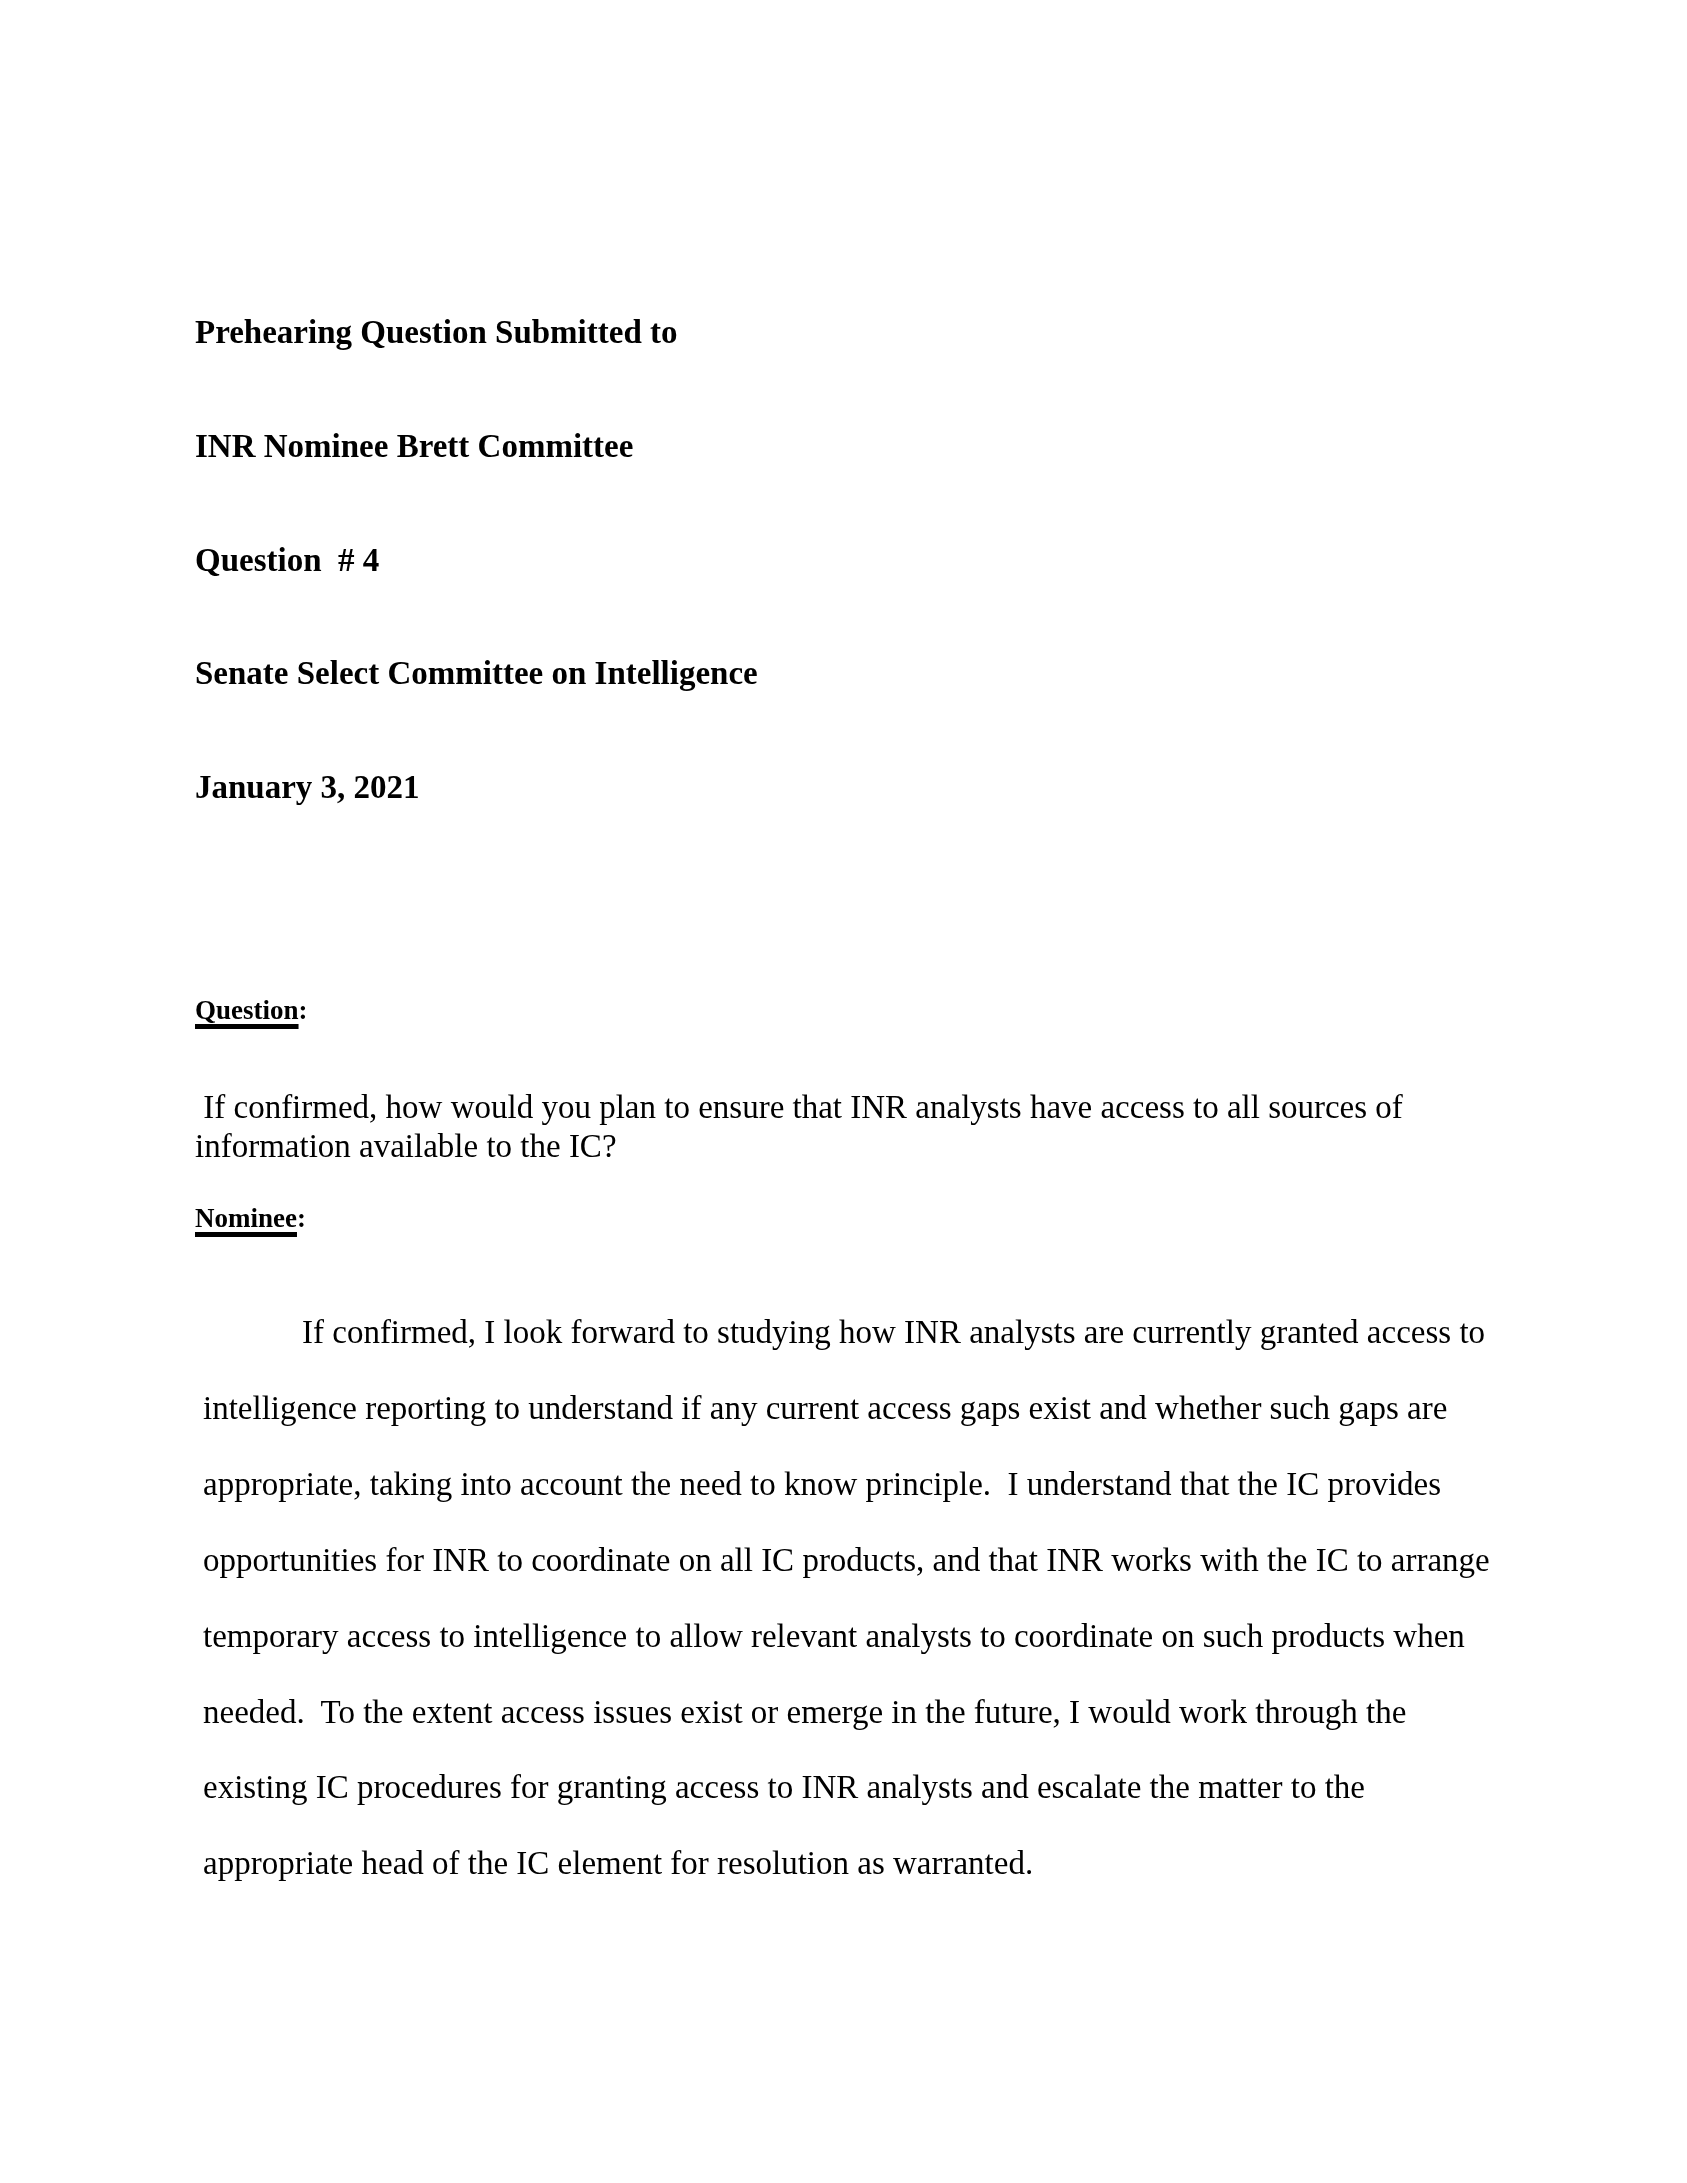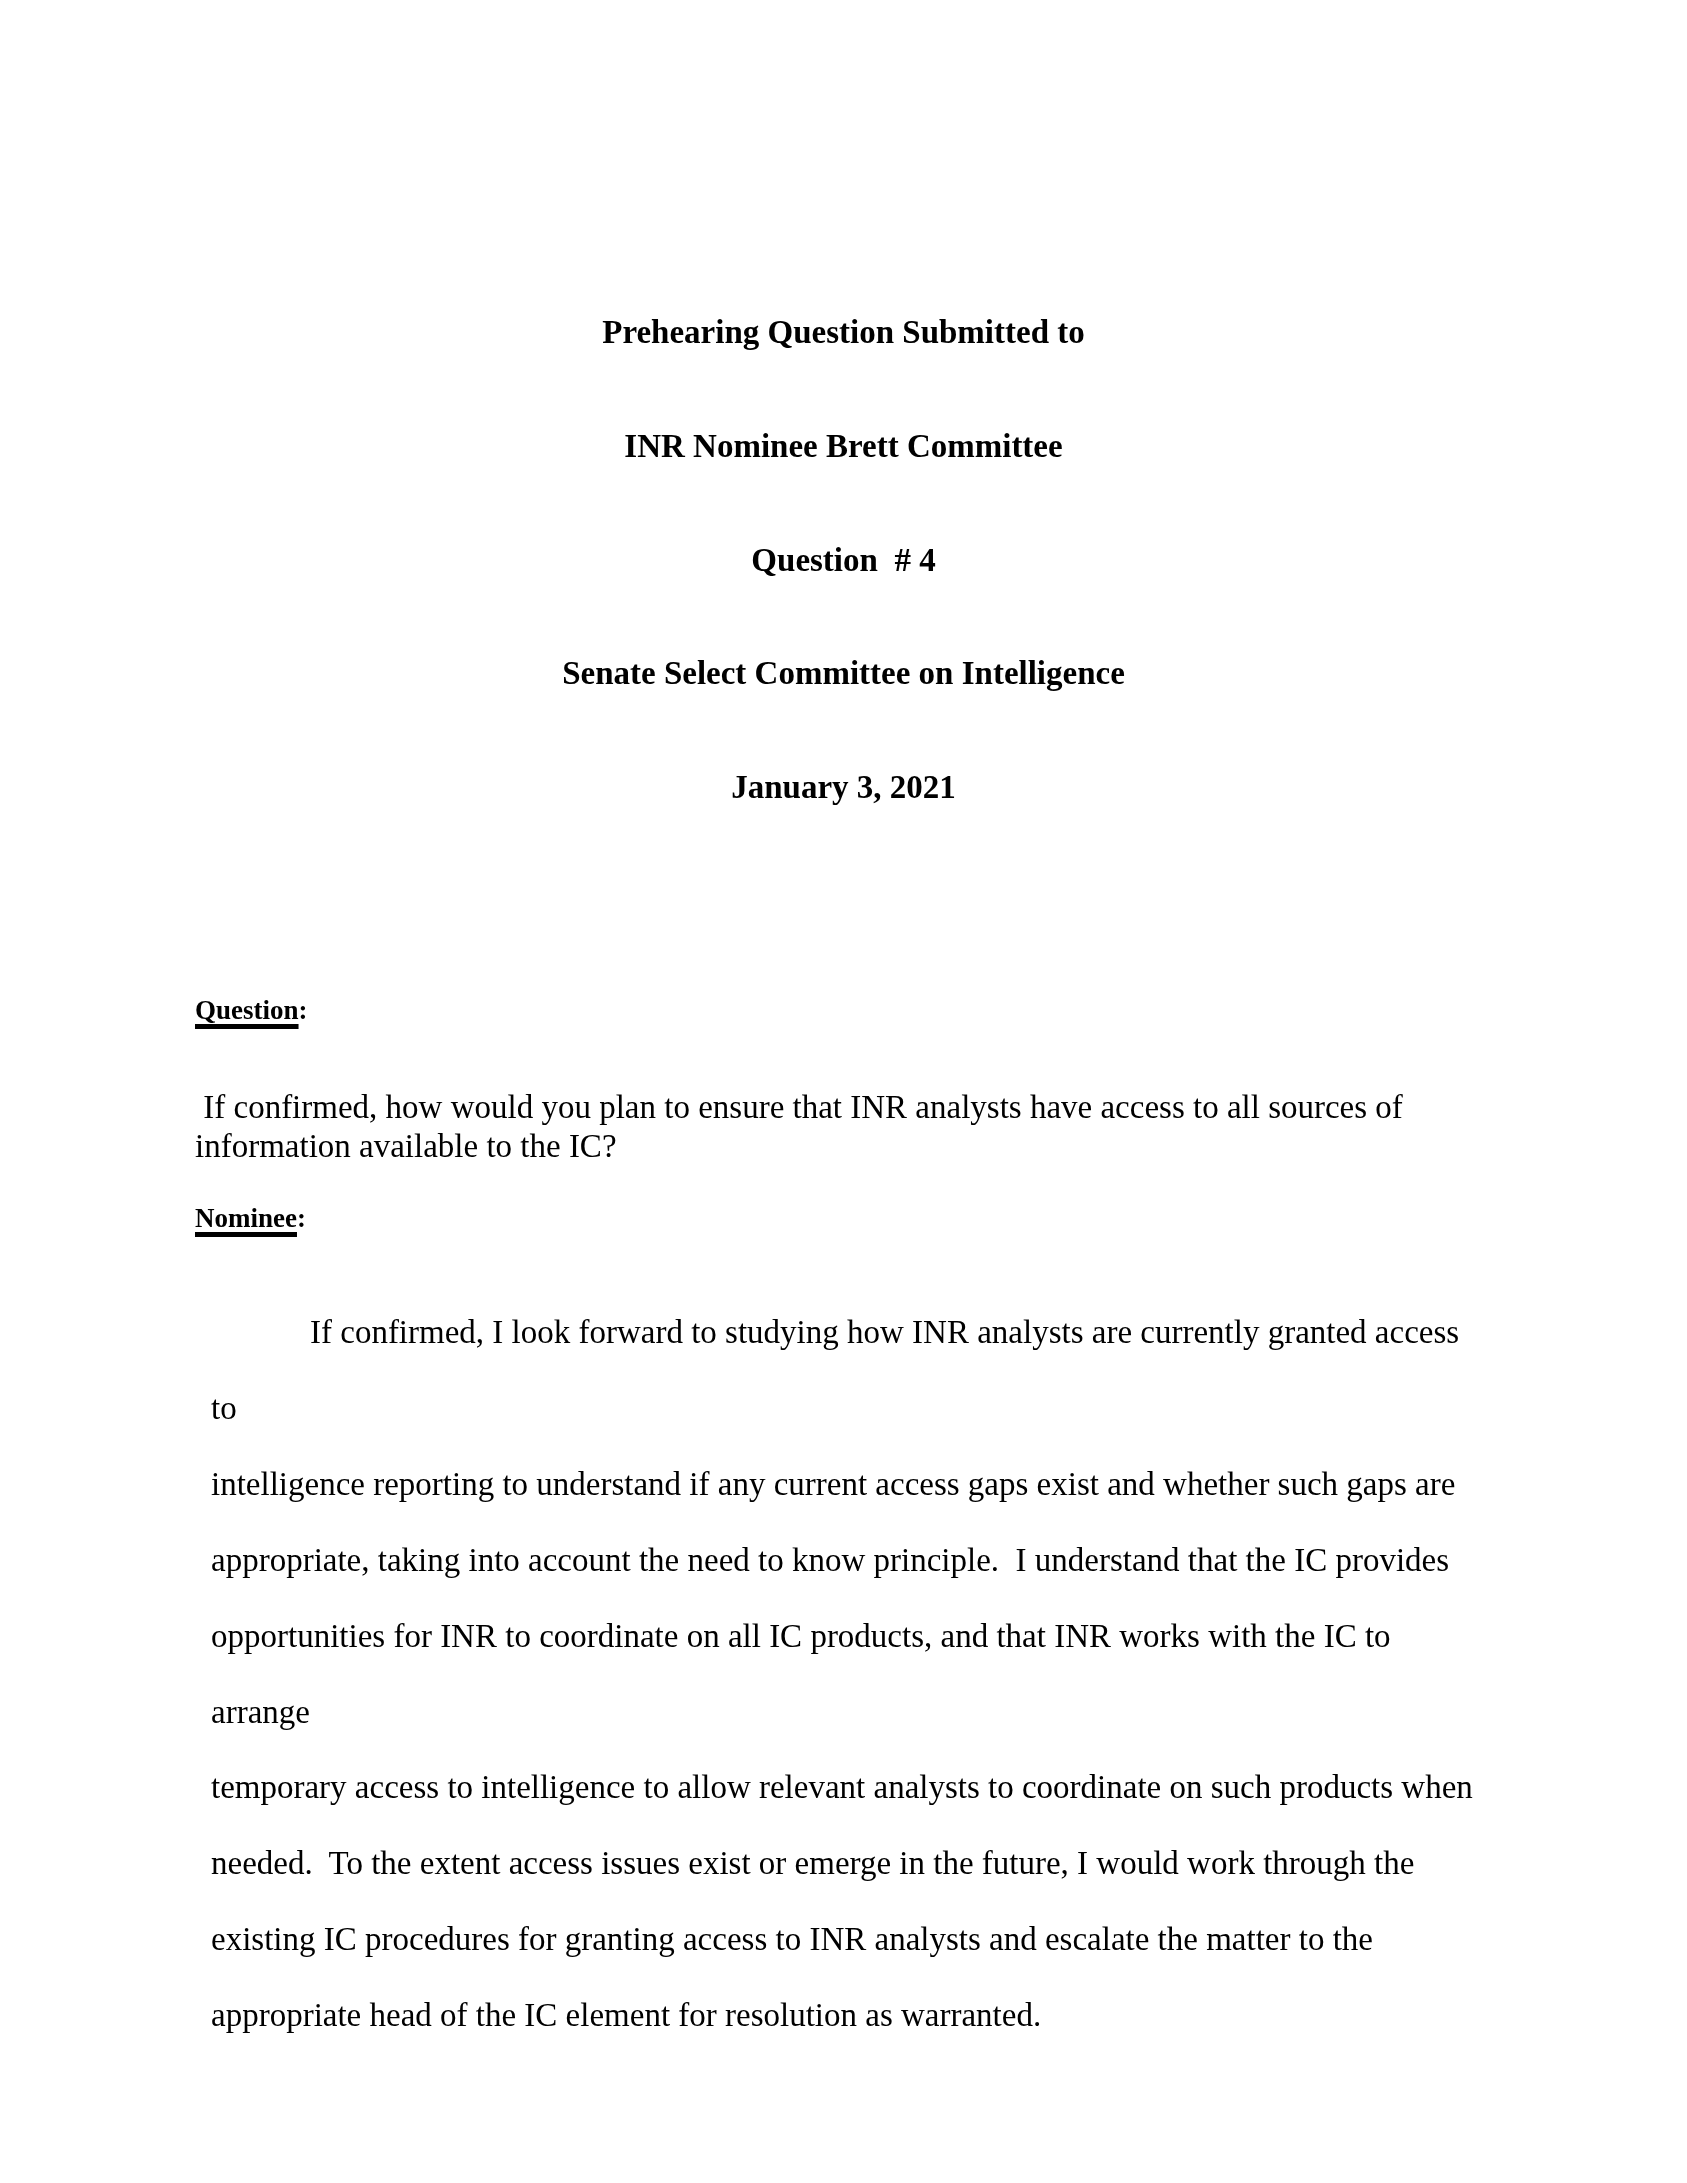--- a/index.html
+++ b/index.html
@@ -13,21 +13,21 @@
     height: 2183px;
     box-sizing: border-box;
     background: #ffffff;
     color: #000000;
     font-family: "Liberation Serif", serif;
     font-size: 33px;
     padding: 238px 195px 0 195px;
     overflow: hidden;
   }
   .doc-header {
-    text-align: center;
+    text-align: left;
     font-weight: bold;
     line-height: 1.15;
     white-space: pre-wrap;
     margin: 0 0 112px 0;
   }
   .section-heading {
     margin: 0;
     font-size: 27px;
     font-weight: bold;
     line-height: 1.16;
@@ -39,21 +39,21 @@
   }
   .question-text {
     margin: 62px 0 0 0;
     line-height: 1.16;
     white-space: pre-wrap;
   }
   .answer-heading {
     margin-top: 38px;
   }
   .answer-text {
-    margin: 61px 0 0 16px;
+    margin: 61px 0 0 8px;
     line-height: 2.3;
     white-space: pre-wrap;
     text-indent: 99px;
   }
 </style>
 </head>
 <body>
 
 <div class="page">
 

